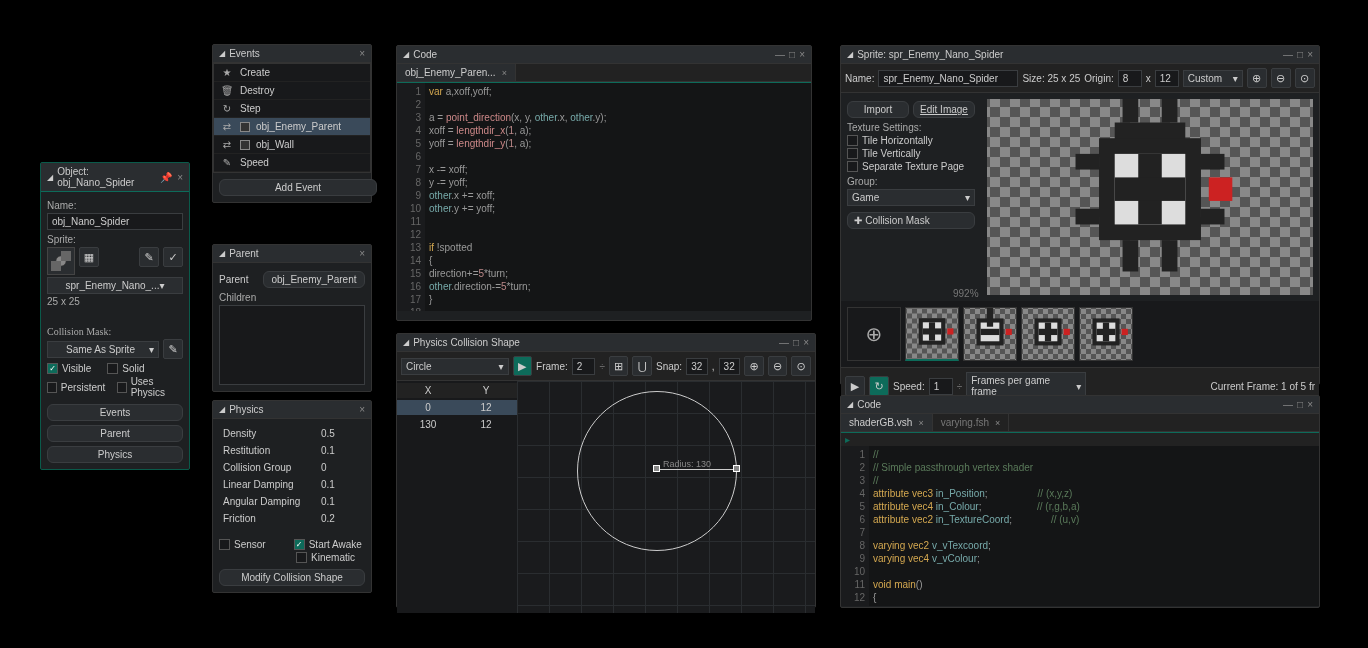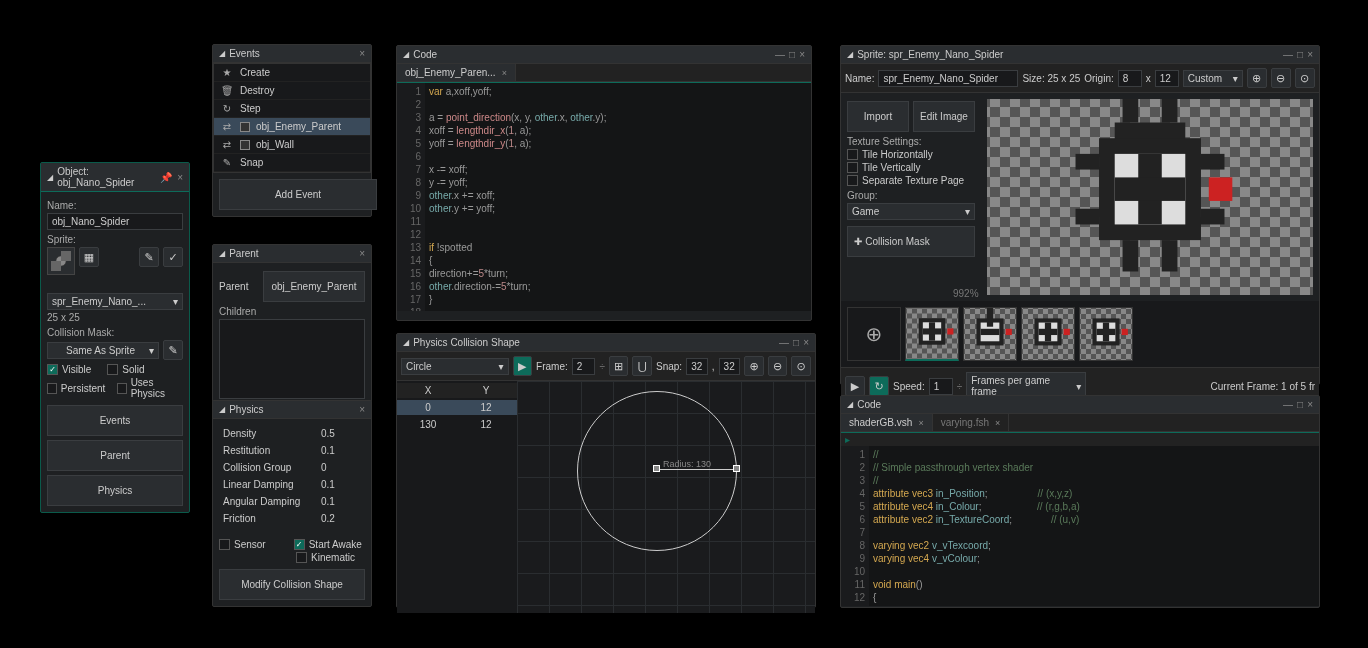--- a/index.html
+++ b/index.html
@@ -7,21 +7,21 @@
   .panel { position: absolute; background: #1e2022; border: 1px solid #333; border-radius: 2px; }
   .panel-header { background: #2a2d30; padding: 3px 6px; display: flex; align-items: center; border-bottom: 1px solid #333; font-size: 10px; }
   .panel-header .tri { margin-right: 4px; font-size: 8px; }
   .panel-header .title { flex: 1; }
   .panel-header .wc { color: #888; cursor: pointer; margin-left: 4px; }
   .obj-panel .panel-header { border-bottom: 1px solid #0d6b5a; }
   .obj-panel { border: 1px solid #0a5a4a; }
   .body { padding: 6px; }
   .label { color: #aaa; margin: 2px 0; }
   .row { display: flex; align-items: center; gap: 4px; margin: 2px 0; }
-  .btn { background: #2a2d30; border: 1px solid #3a3d40; padding: 9px 6px; text-align: center; cursor: pointer; border-radius: 0; color: #ccc; }
+  .btn { background: #2a2d30; border: 1px solid #3a3d40; padding: 2px 6px; text-align: center; cursor: pointer; border-radius: 6px; color: #ccc; }
   .btn-full { display: block; width: 100%; }
   .input { background: #18191b; border: 1px solid #3a3d40; padding: 2px 4px; color: #ccc; }
   .checkbox { width: 11px; height: 11px; border: 1px solid #555; display: inline-block; vertical-align: middle; background: #18191b; }
   .checkbox.checked { background: #0d6b5a; }
   .checkbox.checked::after { content: "✓"; color: #fff; font-size: 8px; display: block; text-align: center; line-height: 9px; }
   .list { background: #18191b; border: 1px solid #333; }
   .list-item { padding: 3px 6px; display: flex; align-items: center; gap: 6px; cursor: pointer; border-bottom: 1px solid #222;}
   .list-item.selected { background: #3a4a5a; }
   .icon { width: 14px; text-align: center; color: #aaa; }
   .code-area { background: #141516; font-family: monospace; font-size: 10px; line-height: 13px; padding: 2px 0; overflow: hidden; position: relative; }
@@ -68,26 +68,26 @@
       <div style="width:28px;height:28px;background:#2a2d30;border:1px solid #444;display:flex;align-items:center;justify-content:center;">
         <div style="width:20px;height:20px;background:radial-gradient(circle,#888 30%,#444 35%,transparent 40%);position:relative;">
           <div style="position:absolute;inset:0;background:conic-gradient(#666 0 90deg,transparent 0 180deg,#666 0 270deg,transparent 0);"></div>
         </div>
       </div>
       <div class="icon-btn">▦</div>
       <div style="flex:1"></div>
       <div class="icon-btn">✎</div>
       <div class="icon-btn">✓</div>
     </div>
-    <div class="select" style="margin-top:18px;">
+    <div class="select" style="margin-top:2px;justify-content:center;">
       <span>spr_Enemy_Nano_...</span>
         <span>▾</span>
     </div>
     <div class="label">25 x 25</div>
-    <div class="label" style="margin-top:4px;">Collision Mask:</div>
+    <div class="label" style="margin-top:19px;font-family:Liberation Serif, serif;">Collision Mask:</div>
     <div class="row">
       <div class="select" style="flex:1;">
         <span></span>
           <span>Same As Sprite</span>
           <span>▾</span>
       </div>
       <div class="icon-btn">✎</div>
     </div>
     <div class="row" style="margin-top:4px;">
       <span class="checkbox checked"></span>
@@ -133,21 +133,21 @@
         <span style="width: 10px; height: 10px; border: 1px solid rgb(136, 136, 136); background: rgb(51, 51, 51);"></span>
         <span>obj_Enemy_Parent</span>
       </div>
       <div class="list-item">
         <span class="icon">⇄</span>
         <span style="width: 10px; height: 10px; border: 1px solid rgb(136, 136, 136); background: rgb(51, 51, 51);"></span>
         <span>obj_Wall</span>
       </div>
       <div class="list-item">
         <span class="icon">✎</span>
-        <span>Snap</span>
+        <span>Speed</span>
       </div>
     </div>
   <div class="btn btn-full" style="margin:6px;">Add Event</div>
 </div>
 
 <div class="panel" style="left:212px; top:244px; width:160px;">
   <div class="panel-header">
     <span class="tri">◢</span>
     <span class="title">Parent</span>
     <span class="wc">×</span>
@@ -345,21 +345,21 @@
         <span>▾</span>
     </div>
     <div class="icon-btn">⊕</div>
     <div class="icon-btn">⊖</div>
     <div class="icon-btn">⊙</div>
   </div>
   <div style="display:flex; height:208px;">
     <div style="width:140px; padding:6px; background:#1e2022;">
       <div class="row">
         <div class="btn" style="flex:1;">Import</div>
-        <div class="btn" style="flex:1;">Edit Image</div>
+        <div class="btn" style="flex:1;text-decoration:underline;">Edit Image</div>
       </div>
       <div class="label" style="margin-top:4px;">Texture Settings:</div>
       <div class="row">
           <span class="checkbox"></span>
           <span>Tile Horizontally</span>
         </div>
       <div class="row">
           <span class="checkbox"></span>
           <span>Tile Vertically</span>
         </div>

